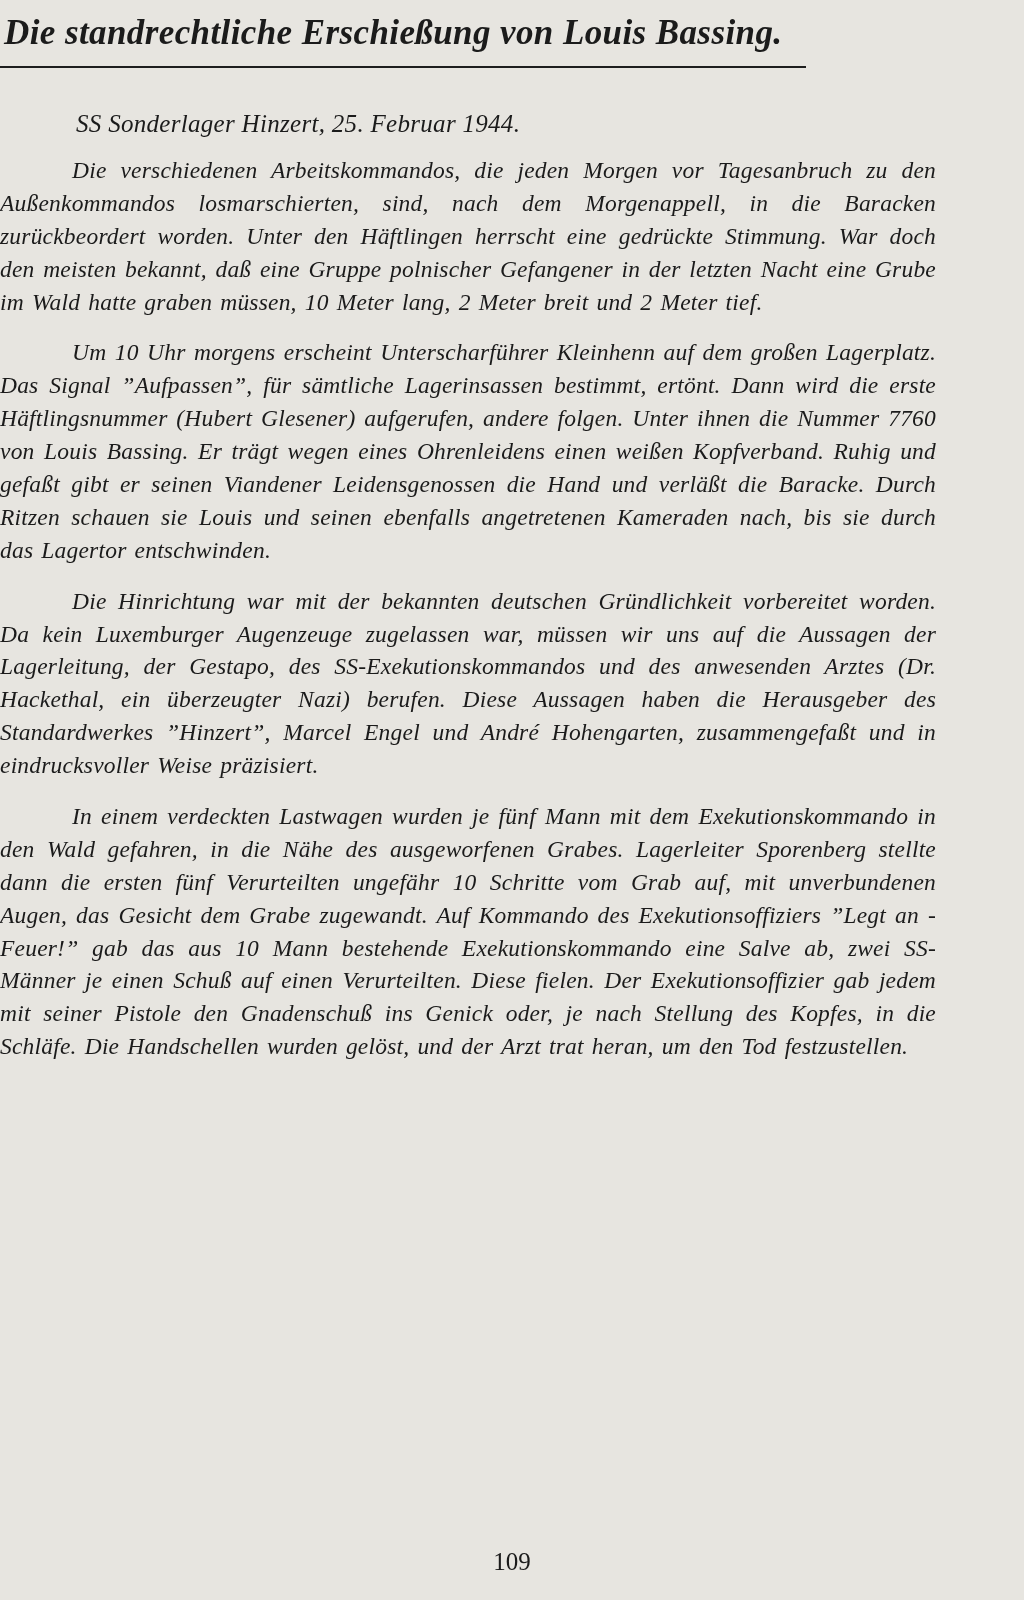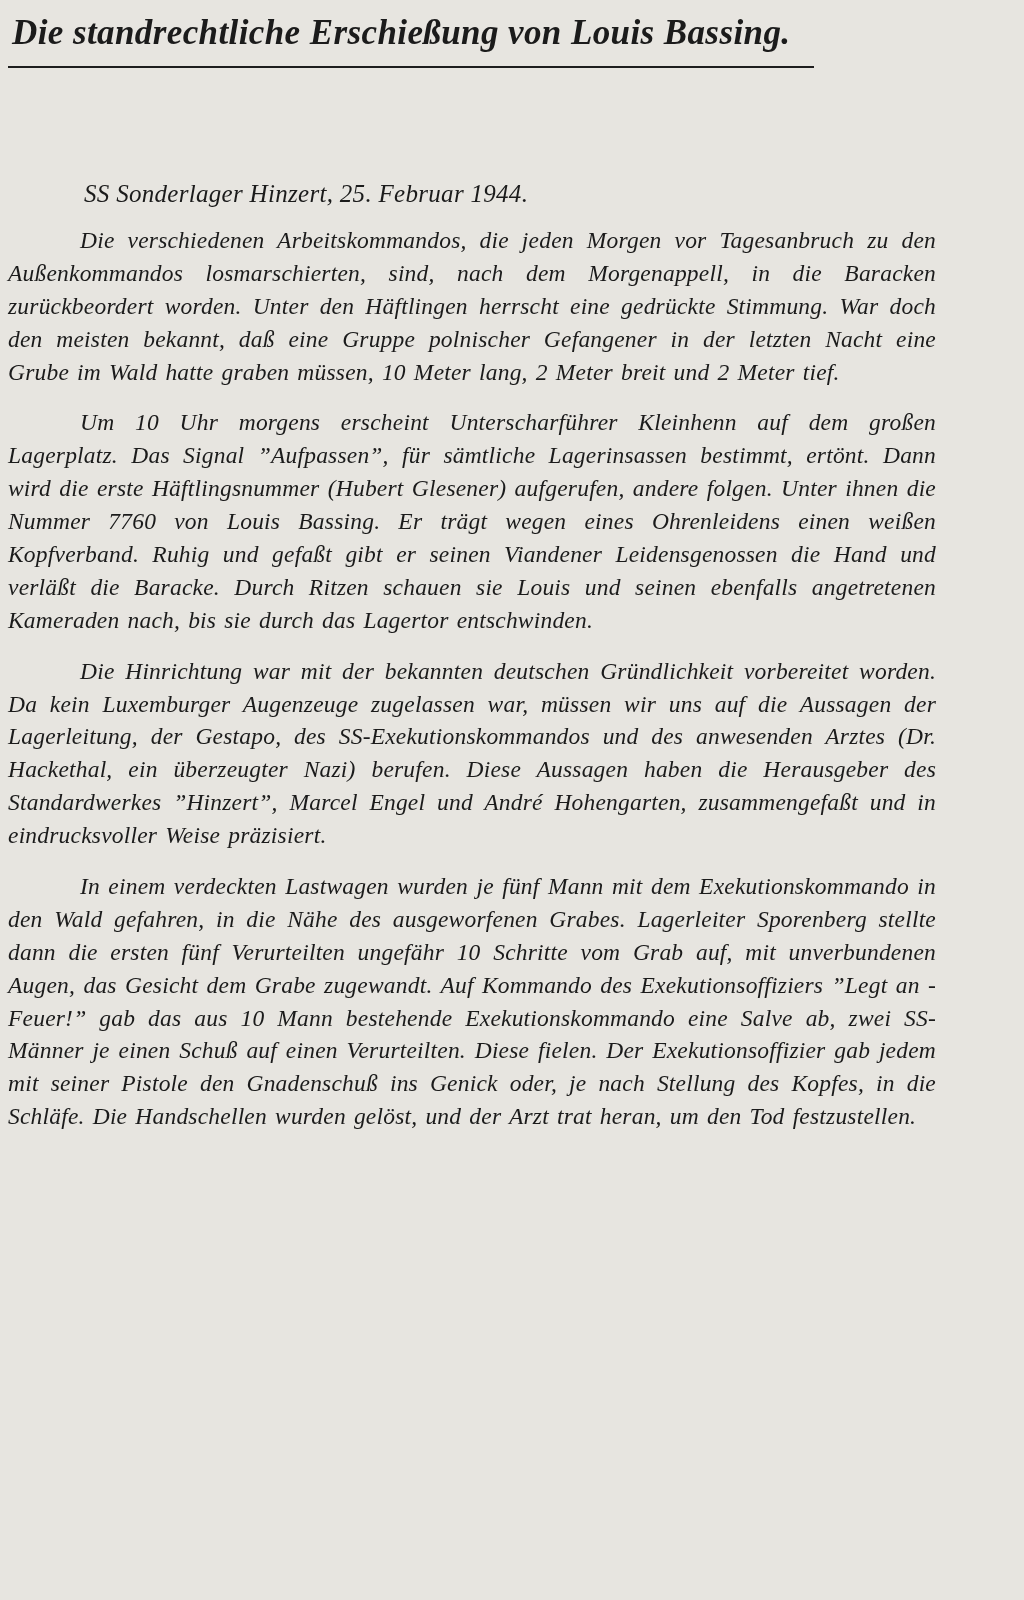--- a/index.html
+++ b/index.html
@@ -7,41 +7,41 @@
     padding: 0;
     background: #cfcdc8;
   }
   .page {
     position: relative;
     width: 1024px;
     height: 1600px;
     margin: 0 auto;
     background: #e7e5e0;
     box-sizing: border-box;
-    padding: 10px 88px 0 8px;
+    padding: 10px 88px 0 0;
     font-family: "Liberation Serif", "DejaVu Serif", serif;
     font-style: italic;
     color: #1b1b1b;
     overflow: hidden;
   }
   .title {
     font-size: 35px;
     font-weight: 600;
     letter-spacing: 0.4px;
     margin: 2px 0 12px 4px;
     line-height: 1.2;
   }
   .title-rule {
     height: 2px;
     background: #1e1e1e;
     width: 806px;
     margin-left: 0;
   }
   .dateline {
-    margin: 112px 0 16px 76px;
+    margin: 42px 0 16px 76px;
     font-size: 25px;
     letter-spacing: 0.3px;
   }
   .body-text {
     margin-top: 6px;
     font-style: italic;
   }
   .para {
     font-size: 23.5px;
     line-height: 1.40;
@@ -73,14 +73,15 @@
 
   <div class="dateline">SS Sonderlager Hinzert, 25. Februar 1944.</div>
 
   <div class="body-text">
     <p class="para">Die verschiedenen Arbeitskommandos, die jeden Morgen vor Tagesanbruch zu den Außenkommandos losmarschierten, sind, nach dem Morgenappell, in die Baracken zurückbeordert worden. Unter den Häftlingen herrscht eine gedrückte Stimmung. War doch den meisten bekannt, daß eine Gruppe polnischer Gefangener in der letzten Nacht eine Grube im Wald hatte graben müssen, 10 Meter lang, 2 Meter breit und 2 Meter tief.</p>
     <p class="para">Um 10 Uhr morgens erscheint Unterscharführer Kleinhenn auf dem großen Lagerplatz. Das Signal ”Aufpassen”, für sämtliche Lagerinsassen bestimmt, ertönt. Dann wird die erste Häftlingsnummer (Hubert Glesener) aufgerufen, andere folgen. Unter ihnen die Nummer 7760 von Louis Bassing. Er trägt wegen eines Ohrenleidens einen weißen Kopfverband. Ruhig und gefaßt gibt er seinen Viandener Leidensgenossen die Hand und verläßt die Baracke. Durch Ritzen schauen sie Louis und seinen ebenfalls angetretenen Kameraden nach, bis sie durch das Lagertor entschwinden.</p>
     <p class="para">Die Hinrichtung war mit der bekannten deutschen Gründlichkeit vorbereitet worden. Da kein Luxemburger Augenzeuge zugelassen war, müssen wir uns auf die Aussagen der Lagerleitung, der Gestapo, des SS-Exekutionskommandos und des anwesenden Arztes (Dr. Hackethal, ein überzeugter Nazi) berufen. Diese Aussagen haben die Herausgeber des Standardwerkes ”Hinzert”, Marcel Engel und André Hohengarten, zusammengefaßt und in eindrucksvoller Weise präzisiert.</p>
     <p class="para">In einem verdeckten Lastwagen wurden je fünf Mann mit dem Exekutionskommando in den Wald gefahren, in die Nähe des ausgeworfenen Grabes. Lagerleiter Sporenberg stellte dann die ersten fünf Verurteilten ungefähr 10 Schritte vom Grab auf, mit unverbundenen Augen, das Gesicht dem Grabe zugewandt. Auf Kommando des Exekutionsoffiziers ”Legt an - Feuer!” gab das aus 10 Mann bestehende Exekutionskommando eine Salve ab, zwei SS-Männer je einen Schuß auf einen Verurteilten. Diese fielen. Der Exekutionsoffizier gab jedem mit seiner Pistole den Gnadenschuß ins Genick oder, je nach Stellung des Kopfes, in die Schläfe. Die Handschellen wurden gelöst, und der Arzt trat heran, um den Tod festzustellen.</p>
   </div>
 
+  <div class="page-number">109</div>
 
 </div>
 
 </body></html>

